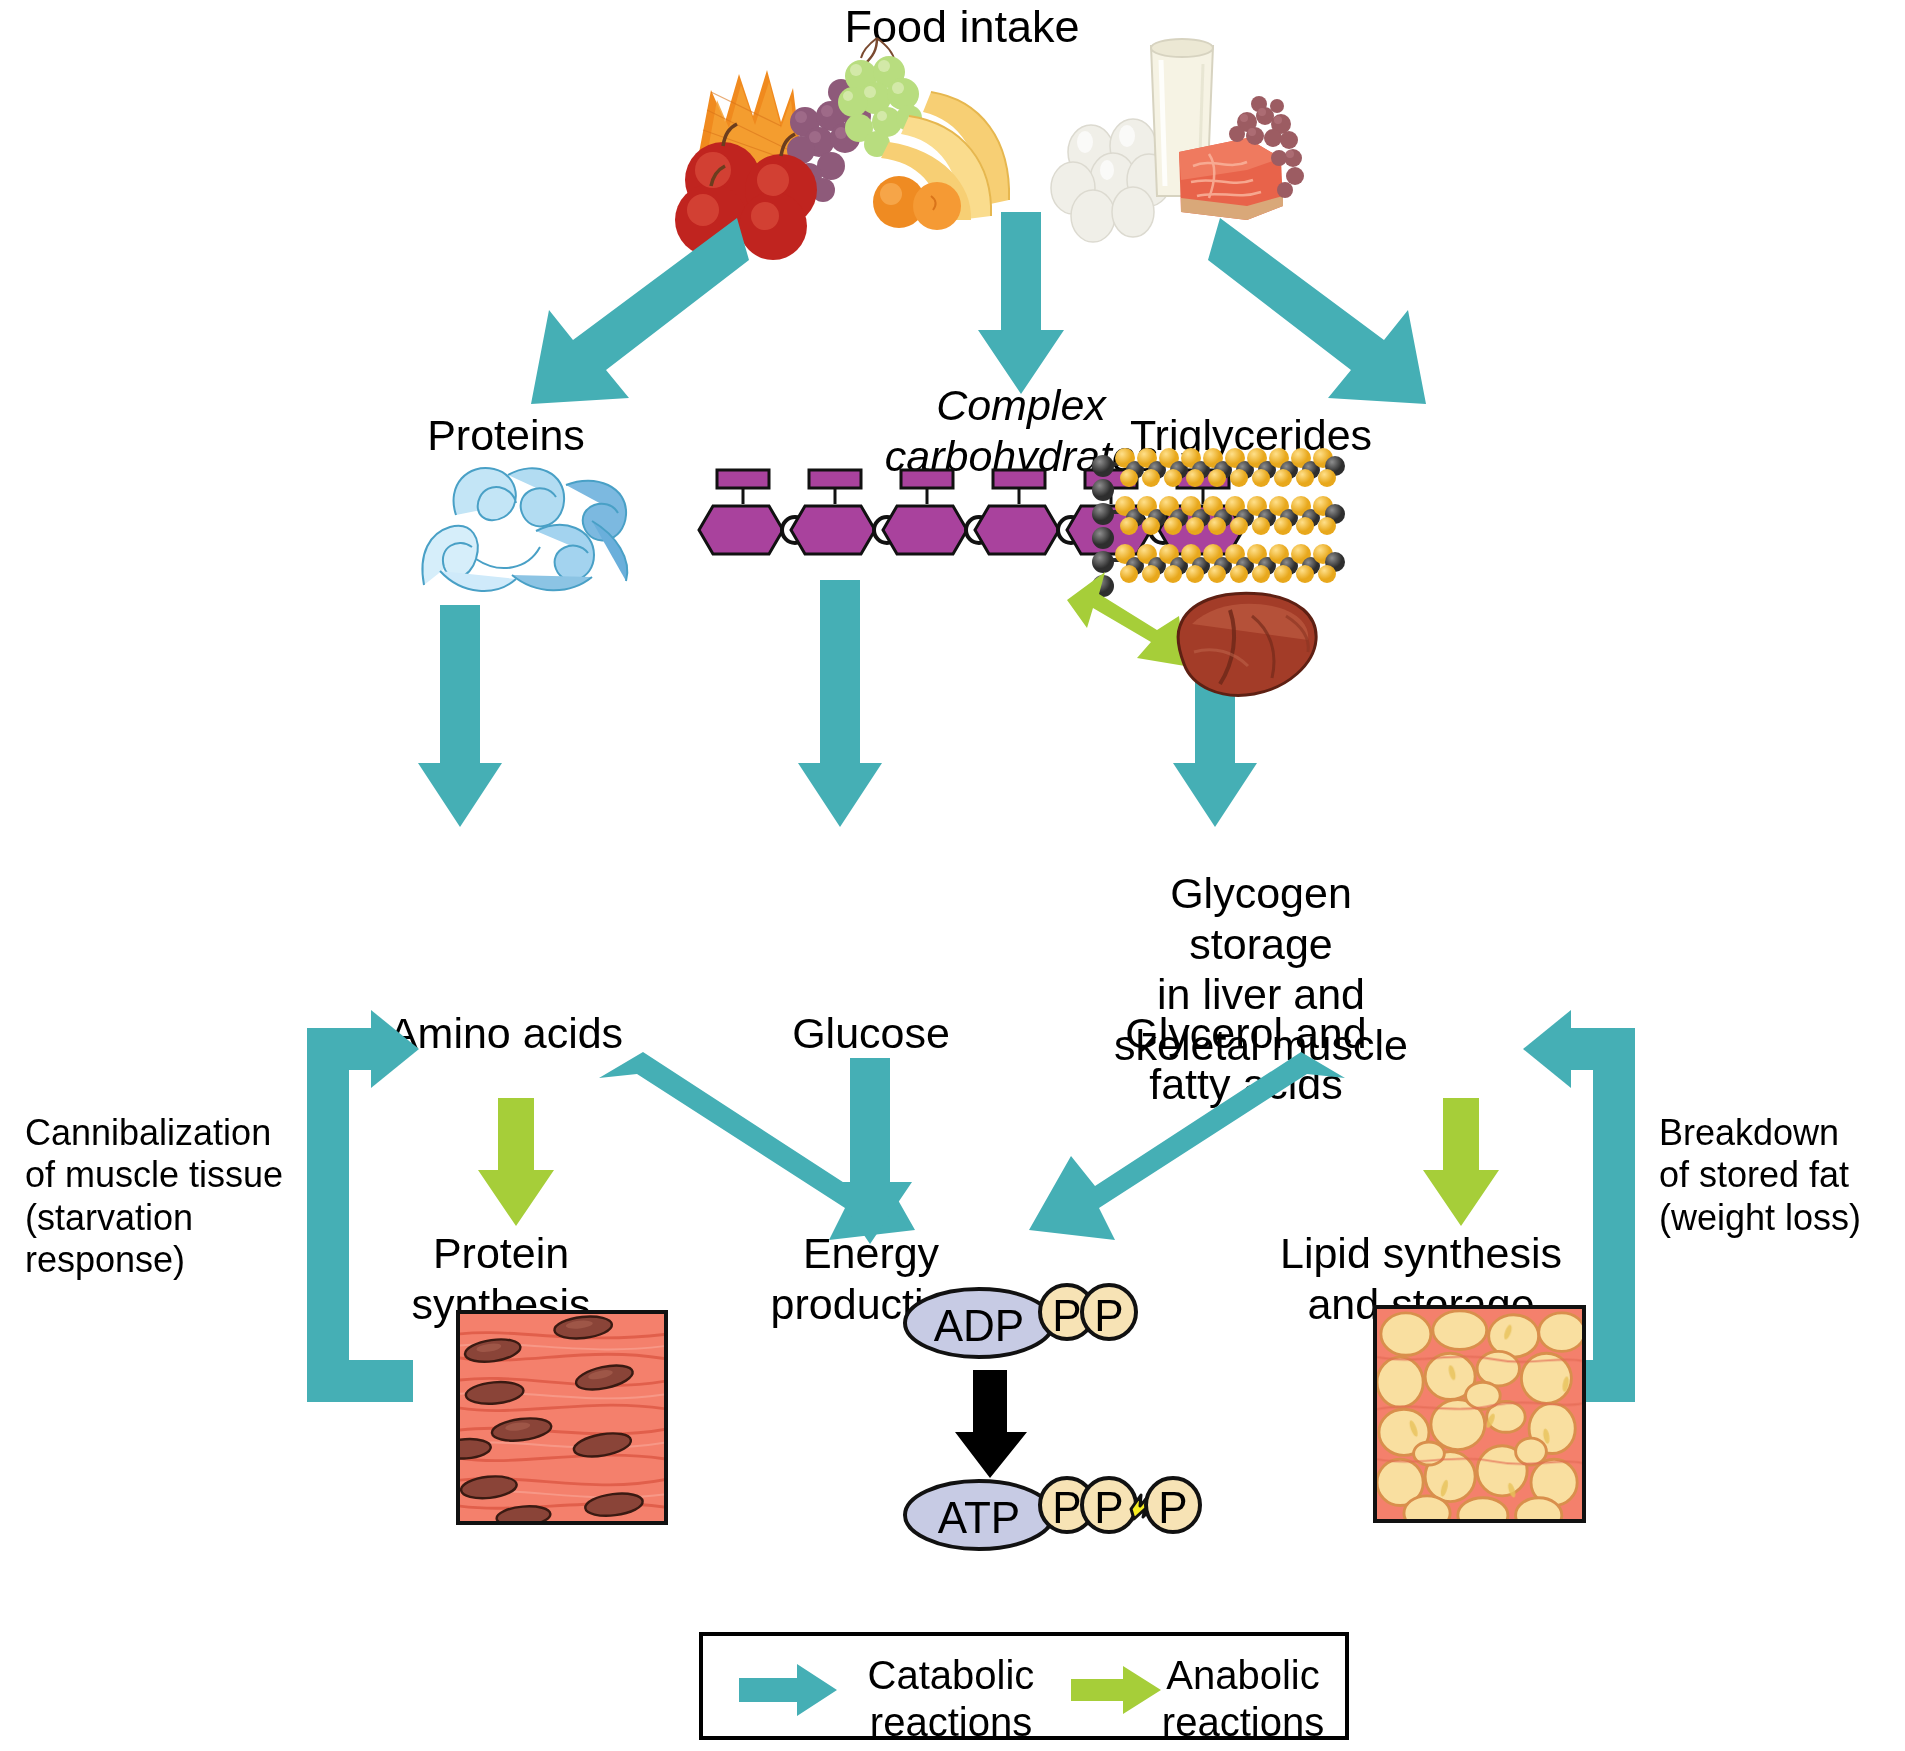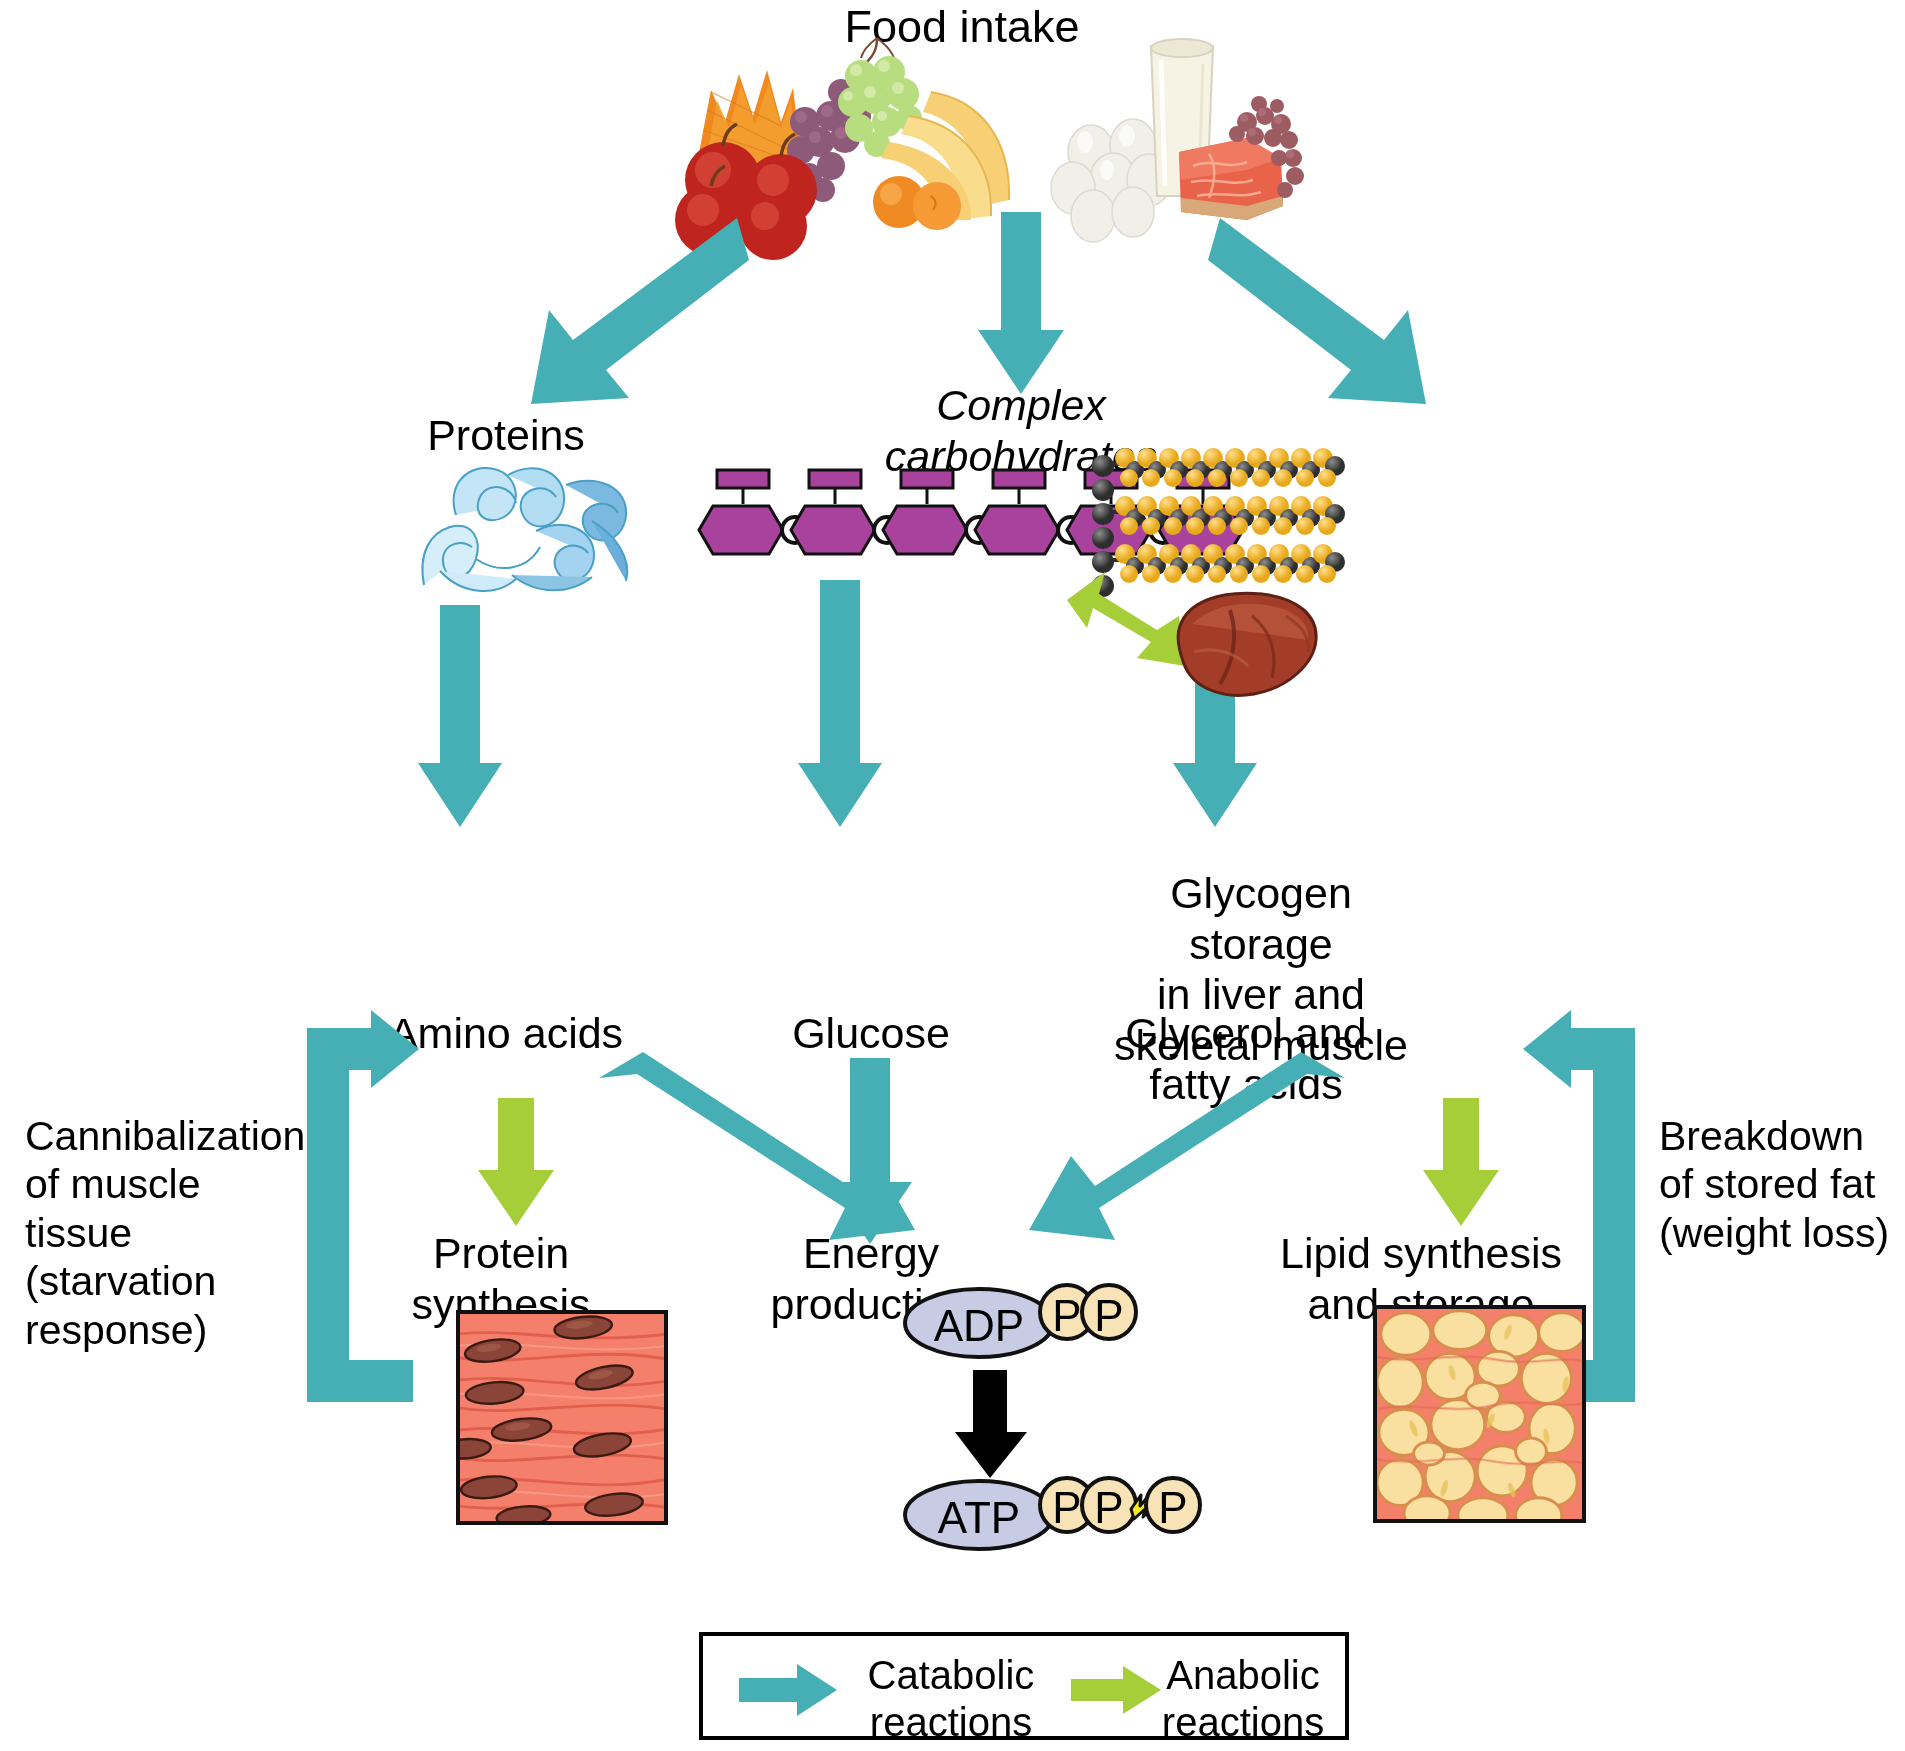--- a/index.html
+++ b/index.html
@@ -22,21 +22,21 @@
   .abs { position: absolute; }
   .lbl {
     position: absolute;
     font-family: "Liberation Sans", sans-serif;
     color: #000;
     line-height: 1.18;
     white-space: pre-line;
   }
   .t-title   { font-size: 45px; text-align: center; }
   .t-node    { font-size: 43px; text-align: center; }
-  .t-body    { font-size: 41px; text-align: left; }
+  .t-body    { font-size: 36px; text-align: left; }
   .t-legend  { font-size: 40px; text-align: center; }
   .t-mol     { font-size: 44px; text-align: center; font-weight: 400; }
 
   svg { display: block; overflow: visible; }
 
   .legend-box {
     position: absolute;
     border: 4px solid #000;
     background: #fff;
     box-sizing: border-box;
@@ -219,20 +219,21 @@
 
   <svg class="abs" style="left:1185px; top:210px;" width="230" height="200" viewBox="0 0 230 200">
     <path d="M14 8 L2 50 L145 160 L122 188 L220 194 L202 100 L178 130 Z" fill="#45afb5"></path>
   </svg>
 
   <div class="lbl t-node" style="left:335px; top:410px; width:300px;">Proteins</div>
 
   <div class="lbl t-node" style="left:850px; top:380px; width:300px;font-style:italic;">Complex
 carbohydrates</div>
 
+  <div class="lbl t-node" style="left:1070px; top:410px; width:320px;">Triglycerides</div>
 
   <svg class="abs" style="left:395px; top:455px;" width="245" height="145" viewBox="0 0 245 145">
     <g stroke="#49a0c6" stroke-width="2" stroke-linejoin="round">
       <path d="M8 130 C2 98 14 78 34 72 C56 66 66 84 60 104 C54 124 34 130 28 112 C22 92 42 82 56 92" fill="#d6eefa"></path>
       <path d="M40 60 C30 30 52 8 78 14 C104 20 106 52 88 62 C70 72 56 58 64 42 C72 26 96 30 100 48" fill="#c3e5f6"></path>
       <path d="M92 20 C120 4 150 18 148 46 C146 74 114 80 106 58 C98 36 128 24 140 42" fill="#b2dcf2"></path>
       <path d="M120 76 C148 62 178 74 178 100 C178 126 148 134 140 114 C132 94 160 82 172 98" fill="#a3d3ef"></path>
       <path d="M150 30 C180 18 212 32 210 60 C208 88 176 94 168 72 C160 50 192 40 202 58" fill="#7cb9e0"></path>
       <path d="M60 104 C84 120 112 114 124 92" fill="none"></path>
       <path d="M176 66 C200 80 216 104 210 126" fill="#6aafdb"></path>

